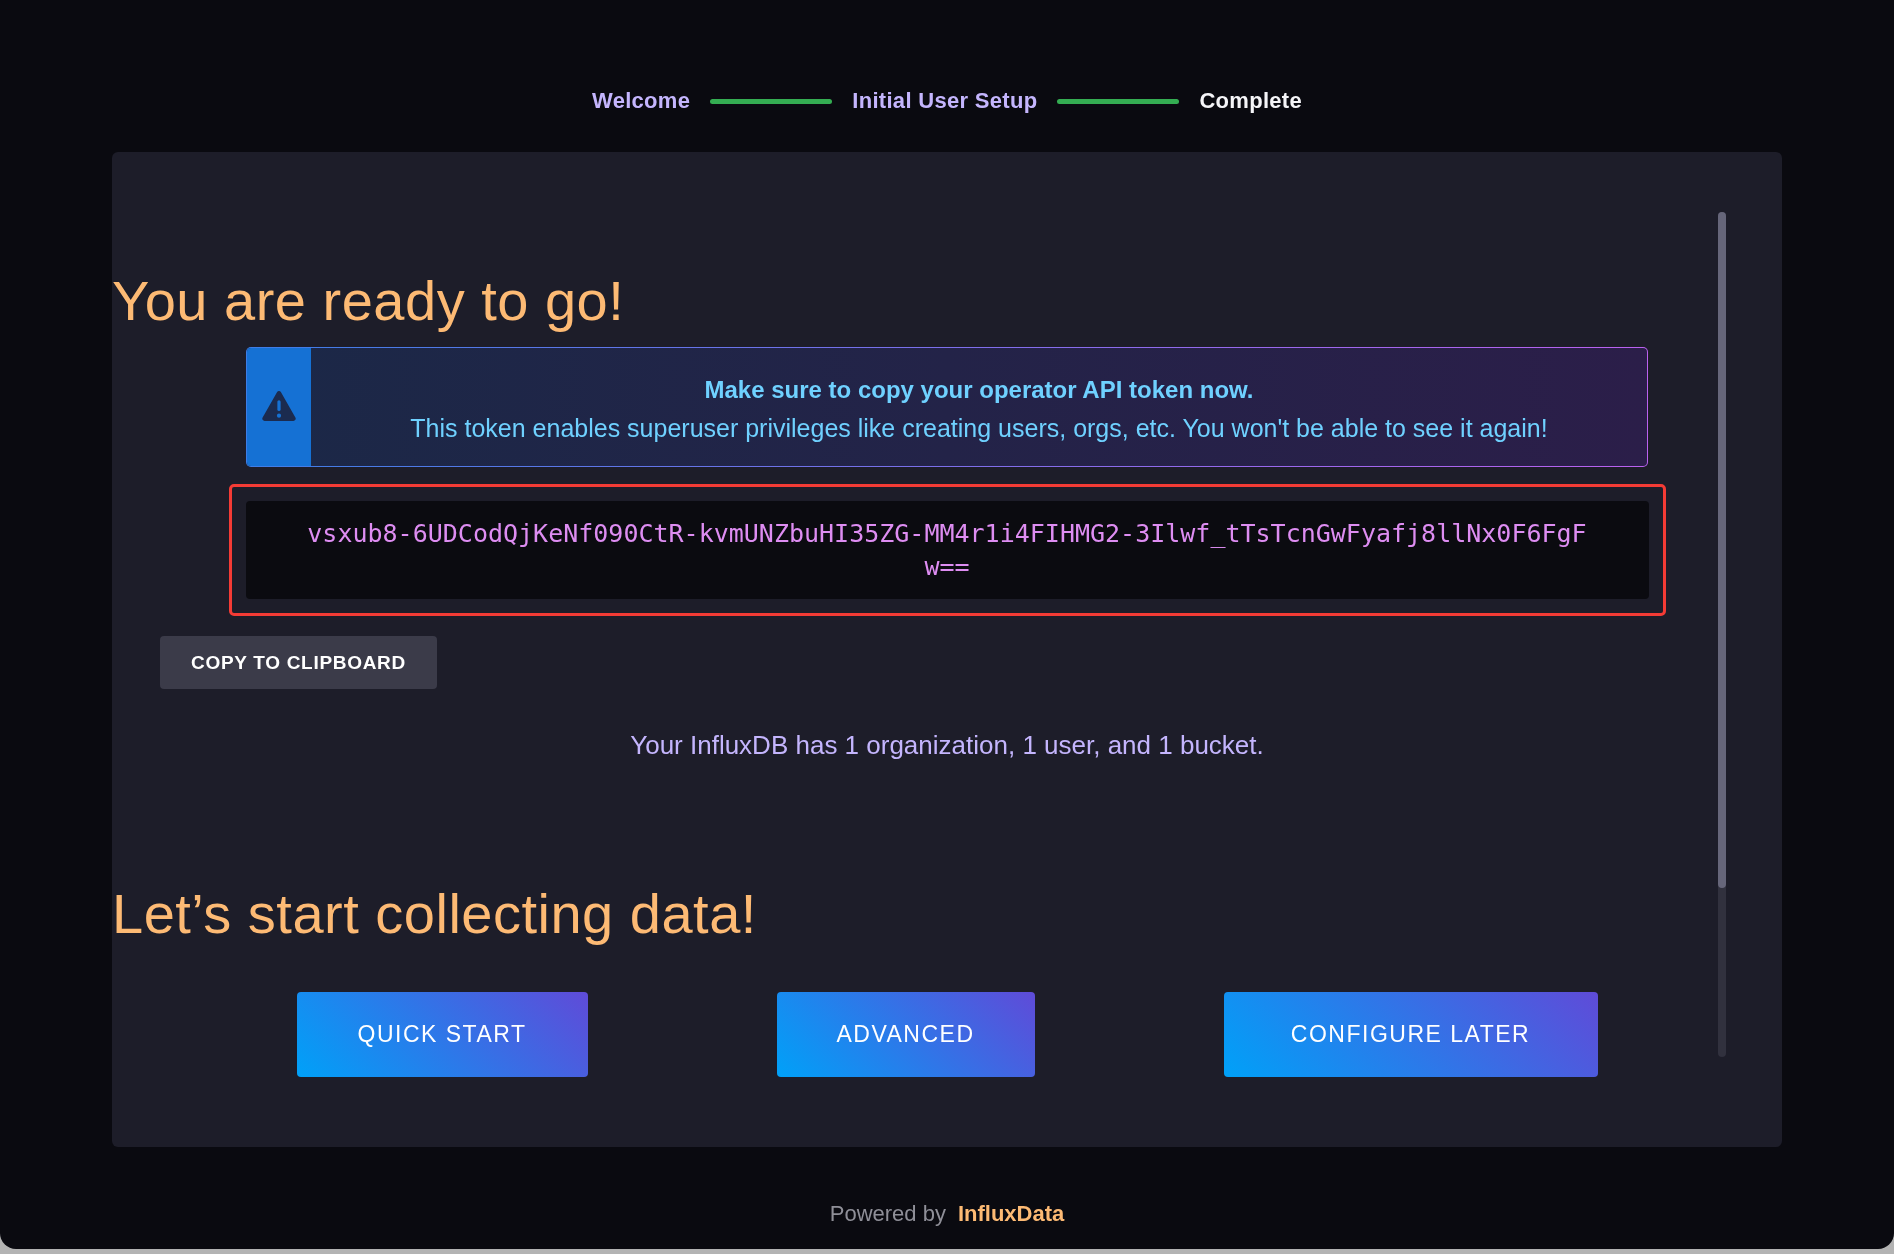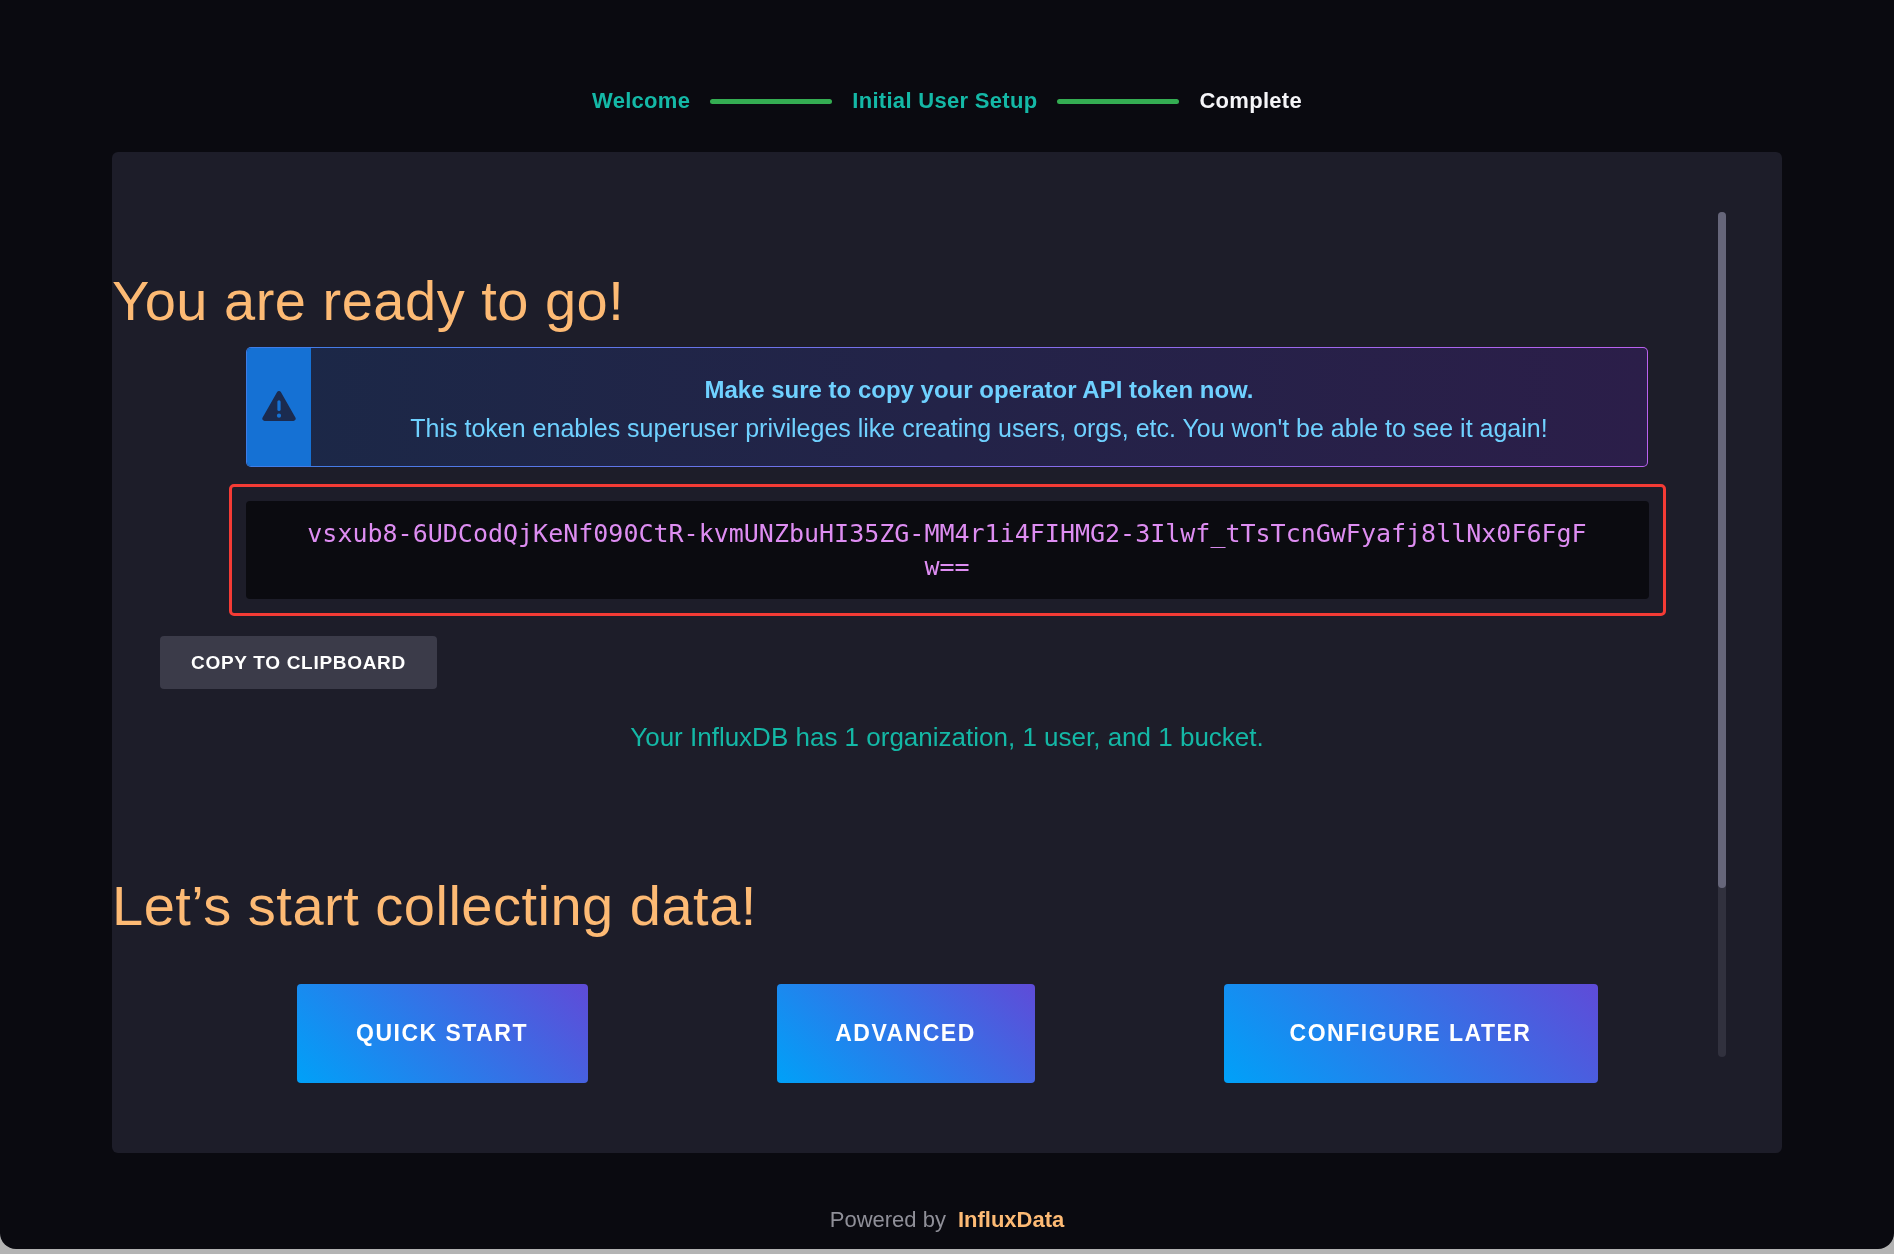--- a/index.html
+++ b/index.html
@@ -17,21 +17,21 @@
     overflow:hidden;
   }
 
   
   .stepper {
     height:152px;
     padding-top:50px;
     display:flex; align-items:center; justify-content:center;
   }
   .step-label { font-size:22px; font-weight:bold; letter-spacing:.3px; }
-  .step-done  { color:#14b8a6; }
+  .step-done  { color:#c4b5fd; }
   .step-current { color:#f5f5f8; }
   .step-line {
     width:122px; height:5px; border-radius:3px;
     background:#34ad52; margin:0 20px;
   }
 
   
   .card {
     position:relative;
     width:1670px; margin:0 auto;
@@ -97,40 +97,40 @@
     margin:20px 0 0 48px;
     height:53px; padding:0 31px;
     background:#3b3b49; color:#ffffff;
     border:none; border-radius:4px;
     font-family:"Liberation Sans", sans-serif;
     font-size:19px; font-weight:bold; letter-spacing:.7px;
     cursor:pointer;
   }
 
   .summary {
-    margin-top:32px;
+    margin-top:40px;
     text-align:center;
     font-size:26px; line-height:32px;
-    color:#14b8a6;
+    color:#c4b5fd;
   }
 
   h2.cta { margin-top:120px; }
 
   
   .btn-row {
     width:1301px; margin:45px auto 0;
     display:flex; justify-content:space-between; align-items:center;
   }
   .cta-btn {
-    height:99px;
+    height:85px;
     border:none; border-radius:4px;
     background:linear-gradient(45deg,#00a1f8 0%,#5f4bd8 100%);
     color:#ffffff;
     font-family:"Liberation Sans", sans-serif;
-    font-size:23px; font-weight:bold; letter-spacing:1.5px;
+    font-size:23px; font-weight:normal; letter-spacing:1.5px;
     cursor:pointer;
   }
   .btn-quick     { width:291px; }
   .btn-advanced  { width:258px; }
   .btn-configure { width:374px; }
 
   
   .scrollbar-track {
     position:absolute;
     top:60px; right:56px;

